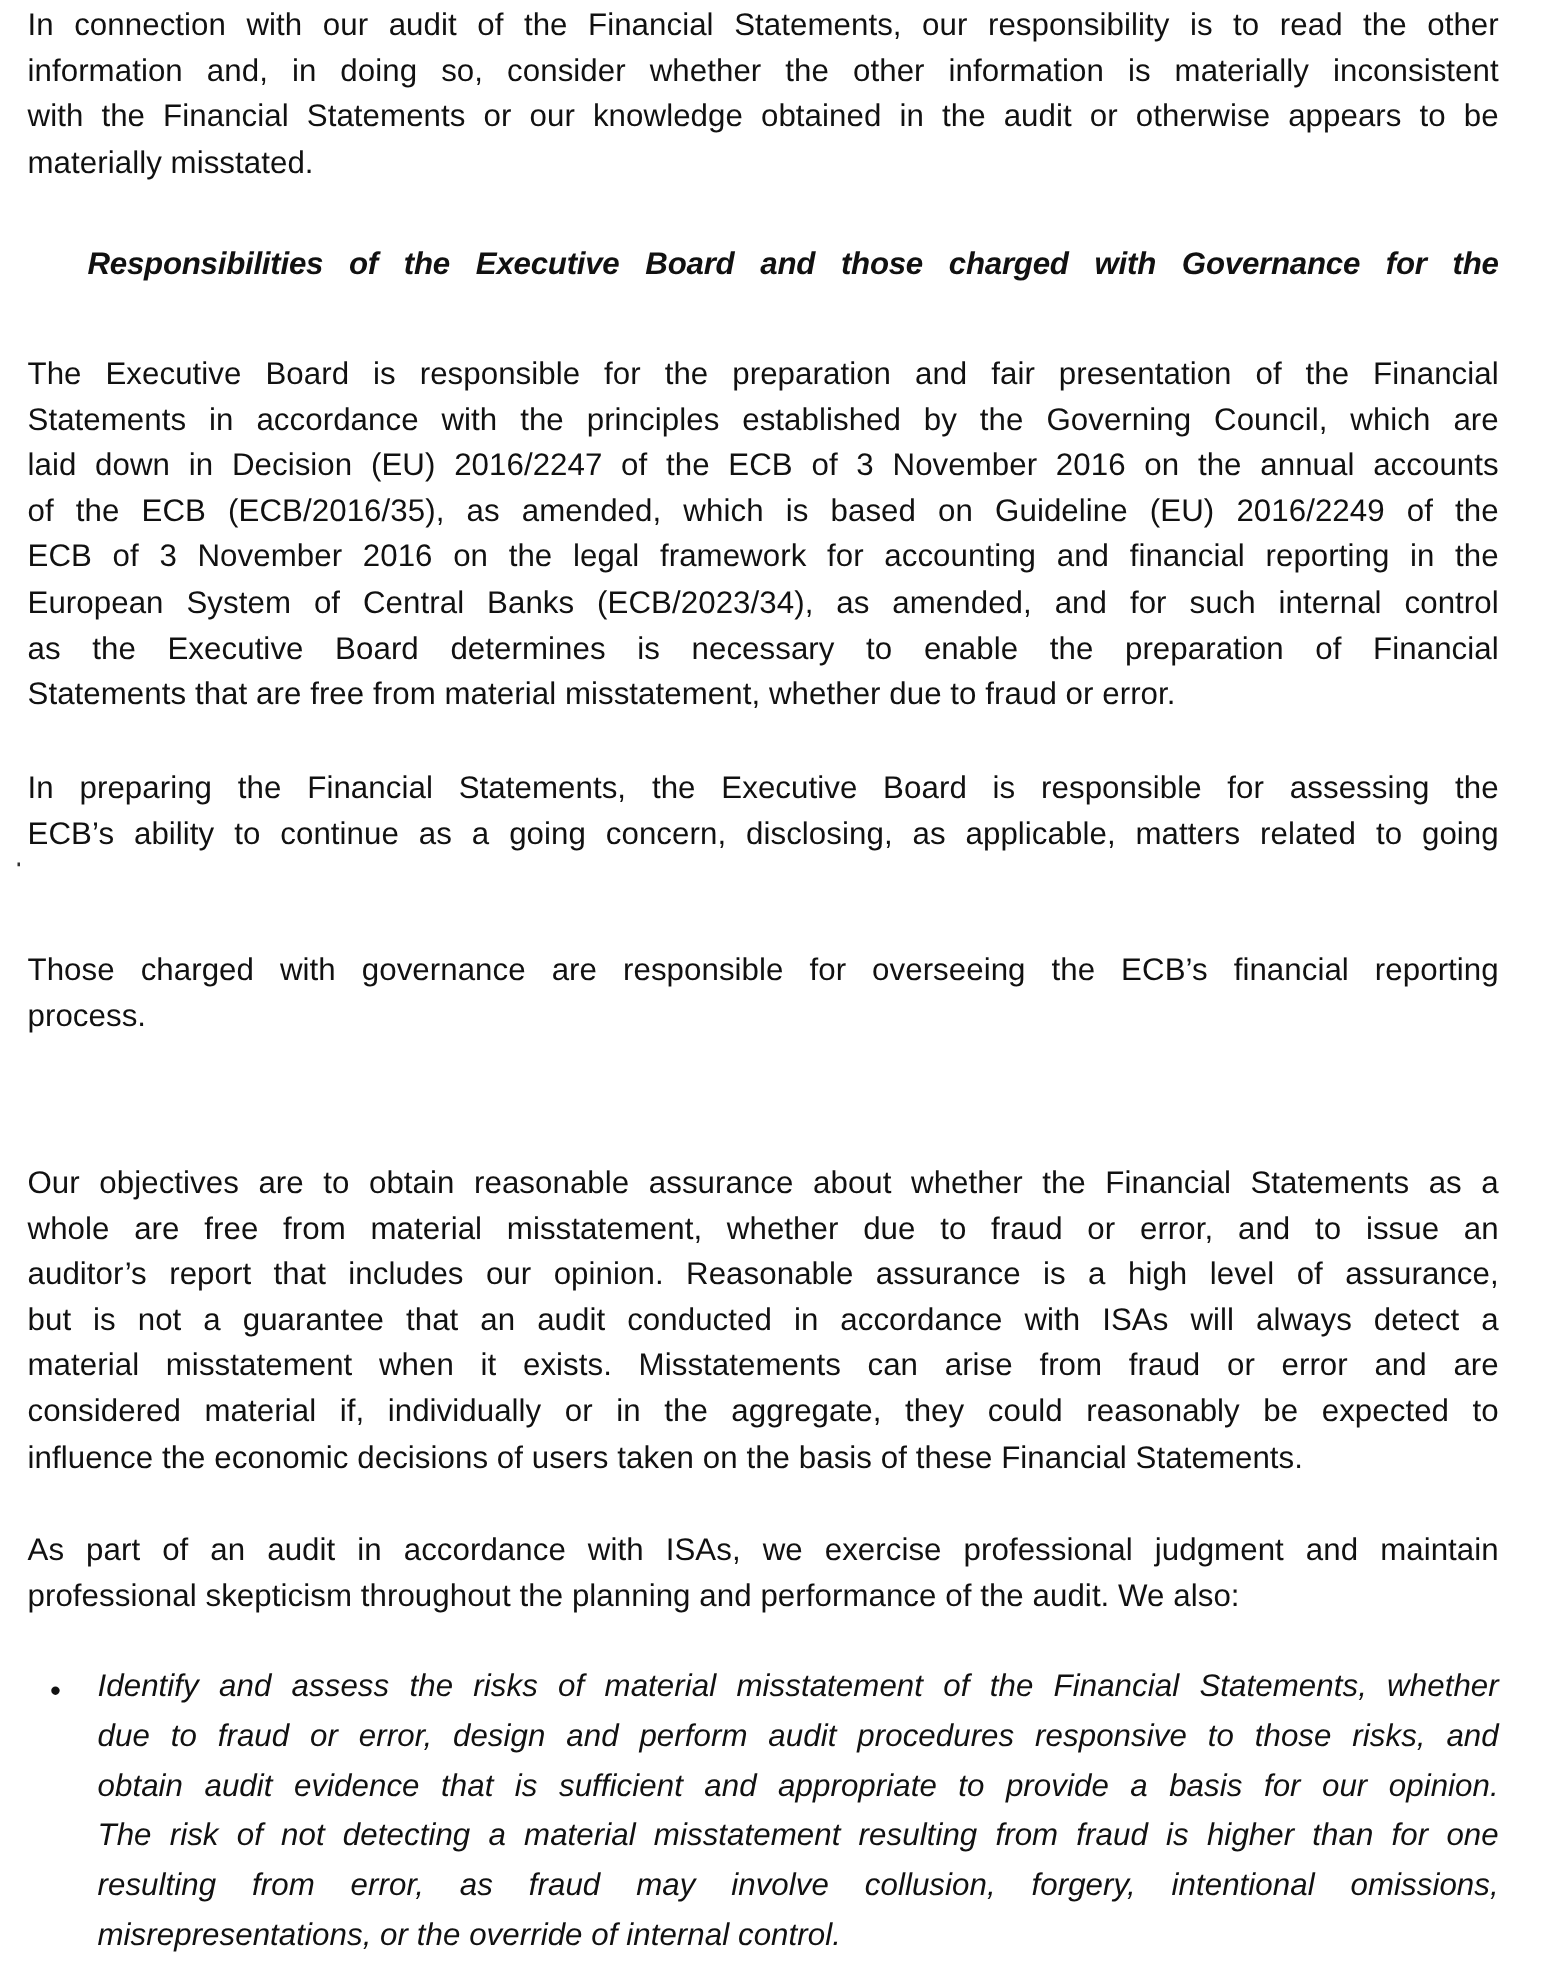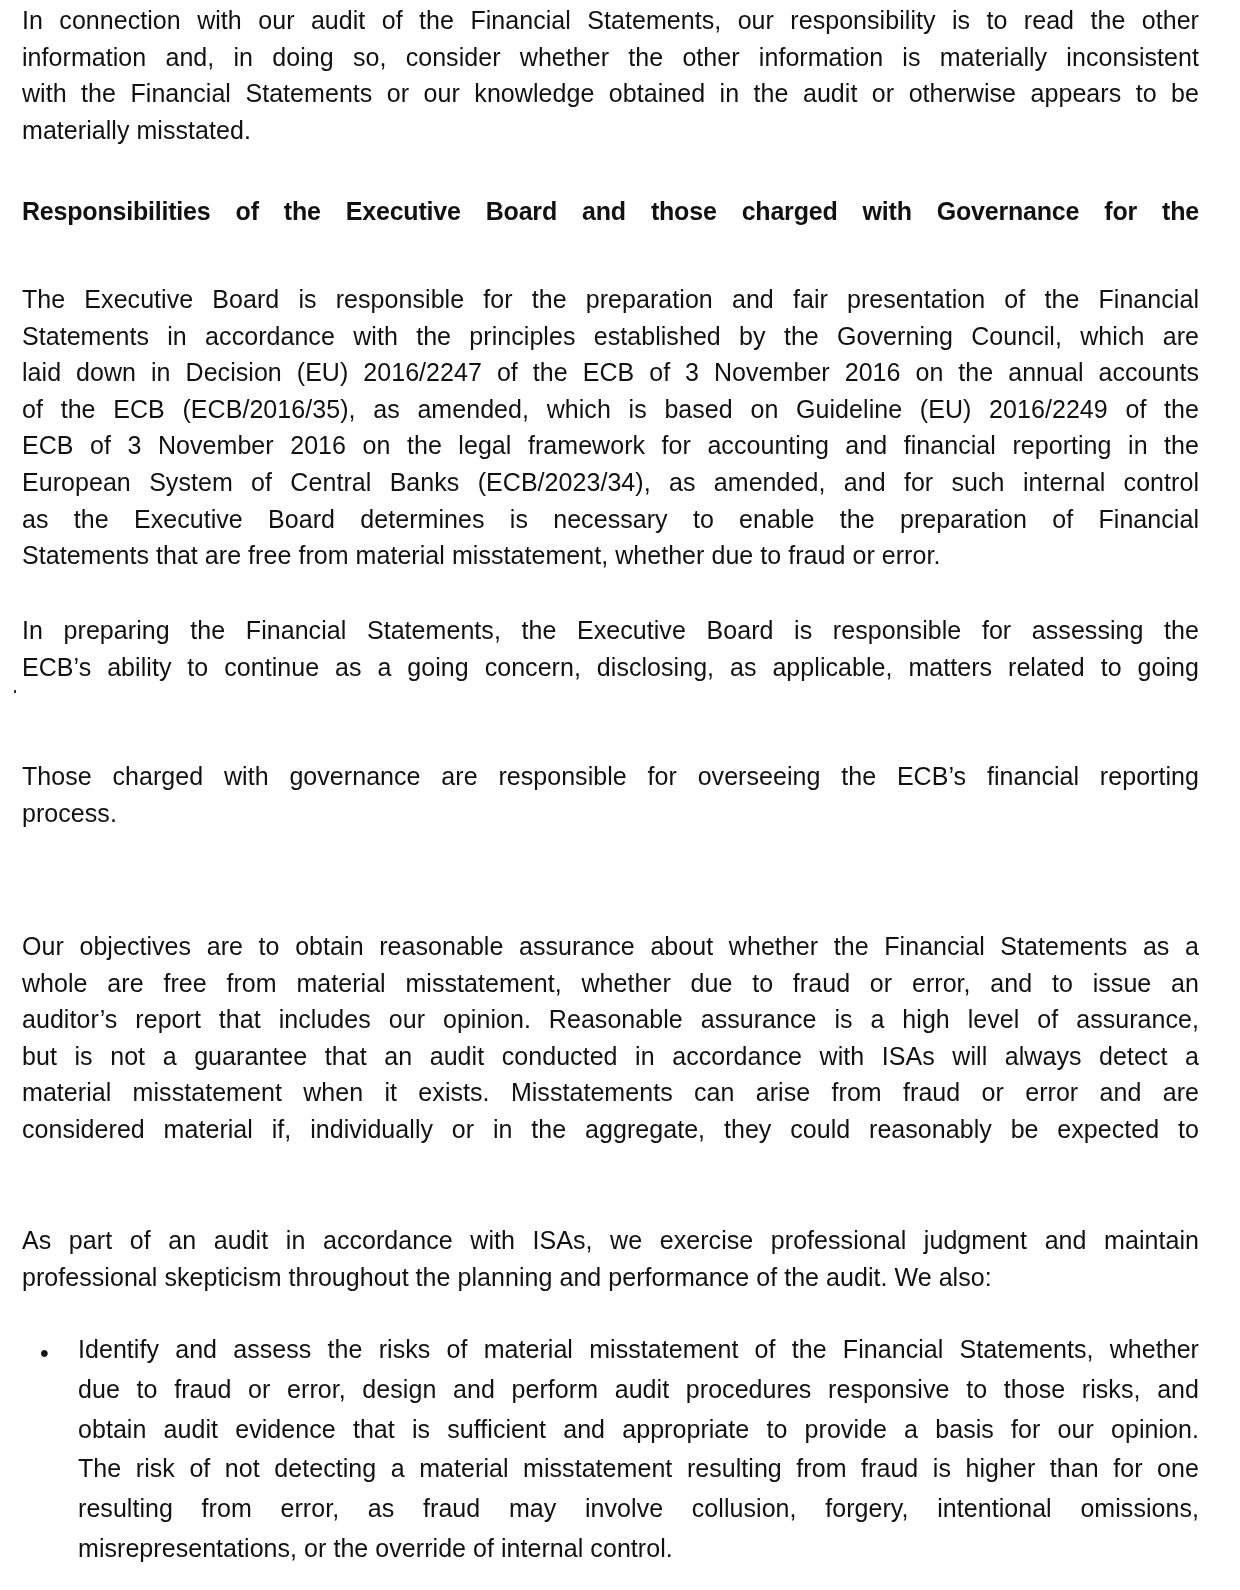--- a/index.html
+++ b/index.html
@@ -35,26 +35,29 @@
     white-space: nowrap;
     text-align: justify;
     text-align-last: justify;
     letter-spacing: 0.05px;
   }
   .line.last {
     text-align-last: left;
   }
   .heading .line {
     font-weight: bold;
+    font-style: italic;
     letter-spacing: -0.2px;
+    margin-left: 48px;
   }
   .bullet-block {
     position: absolute;
     left: 78px;
     width: 1121px;
+    font-style: italic;
   }
   .bullet-dot {
     position: absolute;
     left: 40px;
     top: 1335px;
     font-size: 25px;
     line-height: 36.6px;
   }
   .bullet-block .line {
     line-height: 39.8px;
@@ -108,20 +111,21 @@
   </div>
 
 
   <div class="block" style="top:928px;">
     <span class="line">Our objectives are to obtain reasonable assurance about whether the Financial Statements as a</span>
     <span class="line">whole are free from material misstatement, whether due to fraud or error, and to issue an</span>
     <span class="line">auditor’s report that includes our opinion. Reasonable assurance is a high level of assurance,</span>
     <span class="line">but is not a guarantee that an audit conducted in accordance with ISAs will always detect a</span>
     <span class="line">material misstatement when it exists. Misstatements can arise from fraud or error and are</span>
     <span class="line">considered material if, individually or in the aggregate, they could reasonably be expected to</span>
+    <span class="line last">influence the economic decisions of users taken on the basis of these Financial Statements.</span>
   </div>
 
   <div class="block" style="top:1222px;">
     <span class="line">As part of an audit in accordance with ISAs, we exercise professional judgment and maintain</span>
     <span class="line last">professional skepticism throughout the planning and performance of the audit. We also:</span>
   </div>
 
   <span class="bullet-dot">•</span>
   <div class="bullet-block" style="top:1330px;">
     <span class="line">Identify and assess the risks of material misstatement of the Financial Statements, whether</span>

